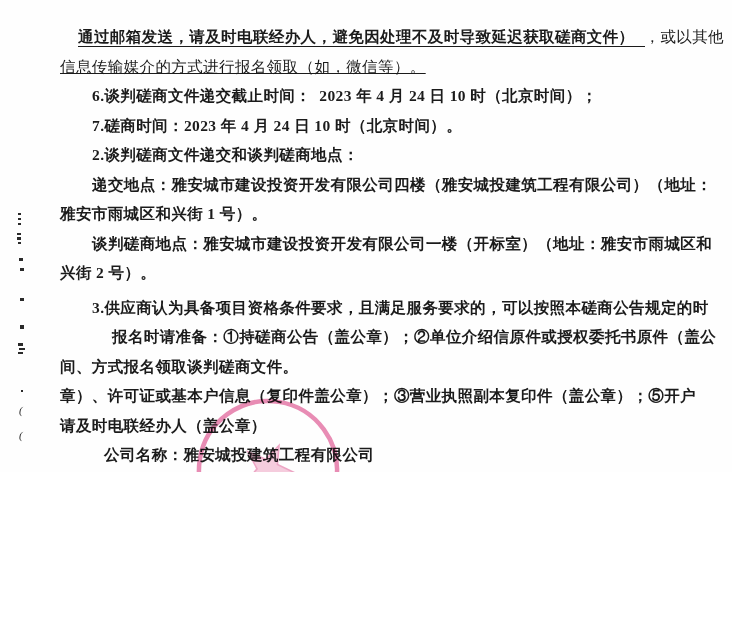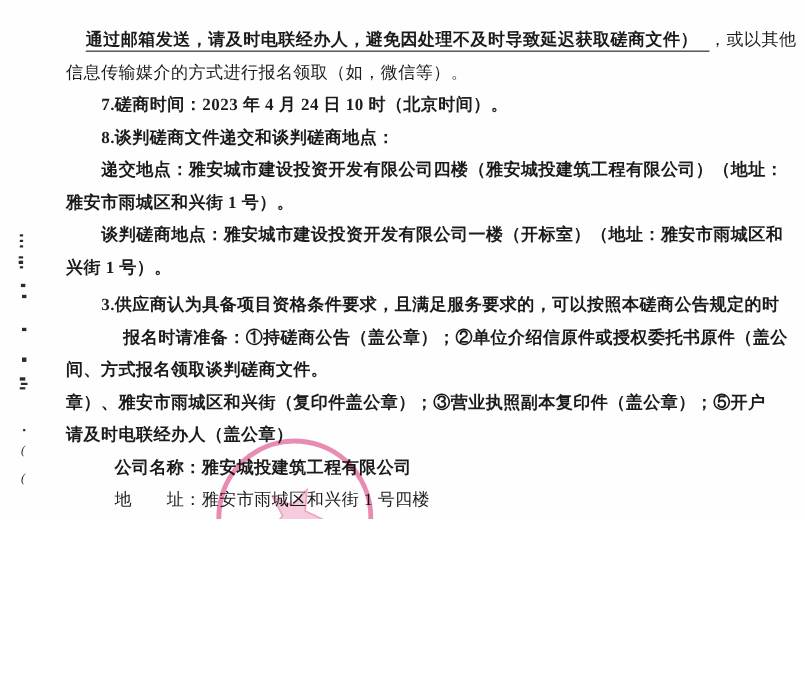--- a/index.html
+++ b/index.html
@@ -13,21 +13,21 @@
   }
   .doc{position:absolute;left:60px;top:22px;width:650px;}
   .line{
     font-size:15.5px;
     line-height:29.5px;
     white-space:nowrap;
     font-weight:bold;
     letter-spacing:0.4px;
   }
   .reg{font-weight:normal;}
-  .regline{font-weight:normal;}
+  .regline{font-weight:normal;text-decoration:underline;}
   .ind1{padding-left:18px;}
   .ind2{padding-left:32px;}
   .ind3{padding-left:52px;}
   .ind4{padding-left:44px;}
   .gap{margin-top:5px;}
   .u{
     border-bottom:1.6px solid #1b1b1b;
     padding-right:10px;
     padding-bottom:1px;
   }
@@ -50,31 +50,32 @@
 
 <div class="page">
 
   <div class="doc">
 
     <div class="line ind1">
       <span class="u">通过邮箱发送，请及时电联经办人，避免因处理不及时导致延迟获取磋商文件）</span><span class="reg">，或以其他</span>
     </div>
     <div class="line regline">信息传输媒介的方式进行报名领取（如，微信等）。</div>
 
+    <div class="line ind2">6.谈判磋商文件递交截止时间： 2023 年 4 月 24 日 10 时（北京时间）；</div>
     <div class="line ind2">7.磋商时间：2023 年 4 月 24 日 10 时（北京时间）。</div>
-    <div class="line ind2">8.谈判磋商文件递交和谈判磋商地点：</div>
+    <div class="line ind2">2.谈判磋商文件递交和谈判磋商地点：</div>
     <div class="line ind2">递交地点：雅安城市建设投资开发有限公司四楼（雅安城投建筑工程有限公司）（地址：</div>
     <div class="line">雅安市雨城区和兴街 1 号）。</div>
     <div class="line ind2">谈判磋商地点：雅安城市建设投资开发有限公司一楼（开标室）（地址：雅安市雨城区和</div>
-    <div class="line">兴街 1 号）。</div>
+    <div class="line">兴街 2 号）。</div>
 
     <div class="line ind2 gap">3.供应商认为具备项目资格条件要求，且满足服务要求的，可以按照本磋商公告规定的时</div>
     <div class="line ind3">报名时请准备：①持磋商公告（盖公章）；②单位介绍信原件或授权委托书原件（盖公</div>
     <div class="line">间、方式报名领取谈判磋商文件。</div>
-    <div class="line">章）、雅安市雨城区和兴街（复印件盖公章）；③营业执照副本复印件（盖公章）；⑤开户</div>
+    <div class="line">章）、许可证或基本户信息（复印件盖公章）；③营业执照副本复印件（盖公章）；⑤开户</div>
     <div class="line">请及时电联经办人（盖公章）</div>
 
     <div class="line ind4">
       <span>公司名称：</span><span>雅安城投建筑工程有限公司</span>
     </div>
     <div class="line ind4 regline">地　　址：雅安市雨城区和兴街 1 号四楼</div>
     <div class="line ind4 regline">联系人：18402889301</div>
   </div>
 
   <svg class="stamp" viewBox="0 0 156 152" xmlns="http://www.w3.org/2000/svg">

